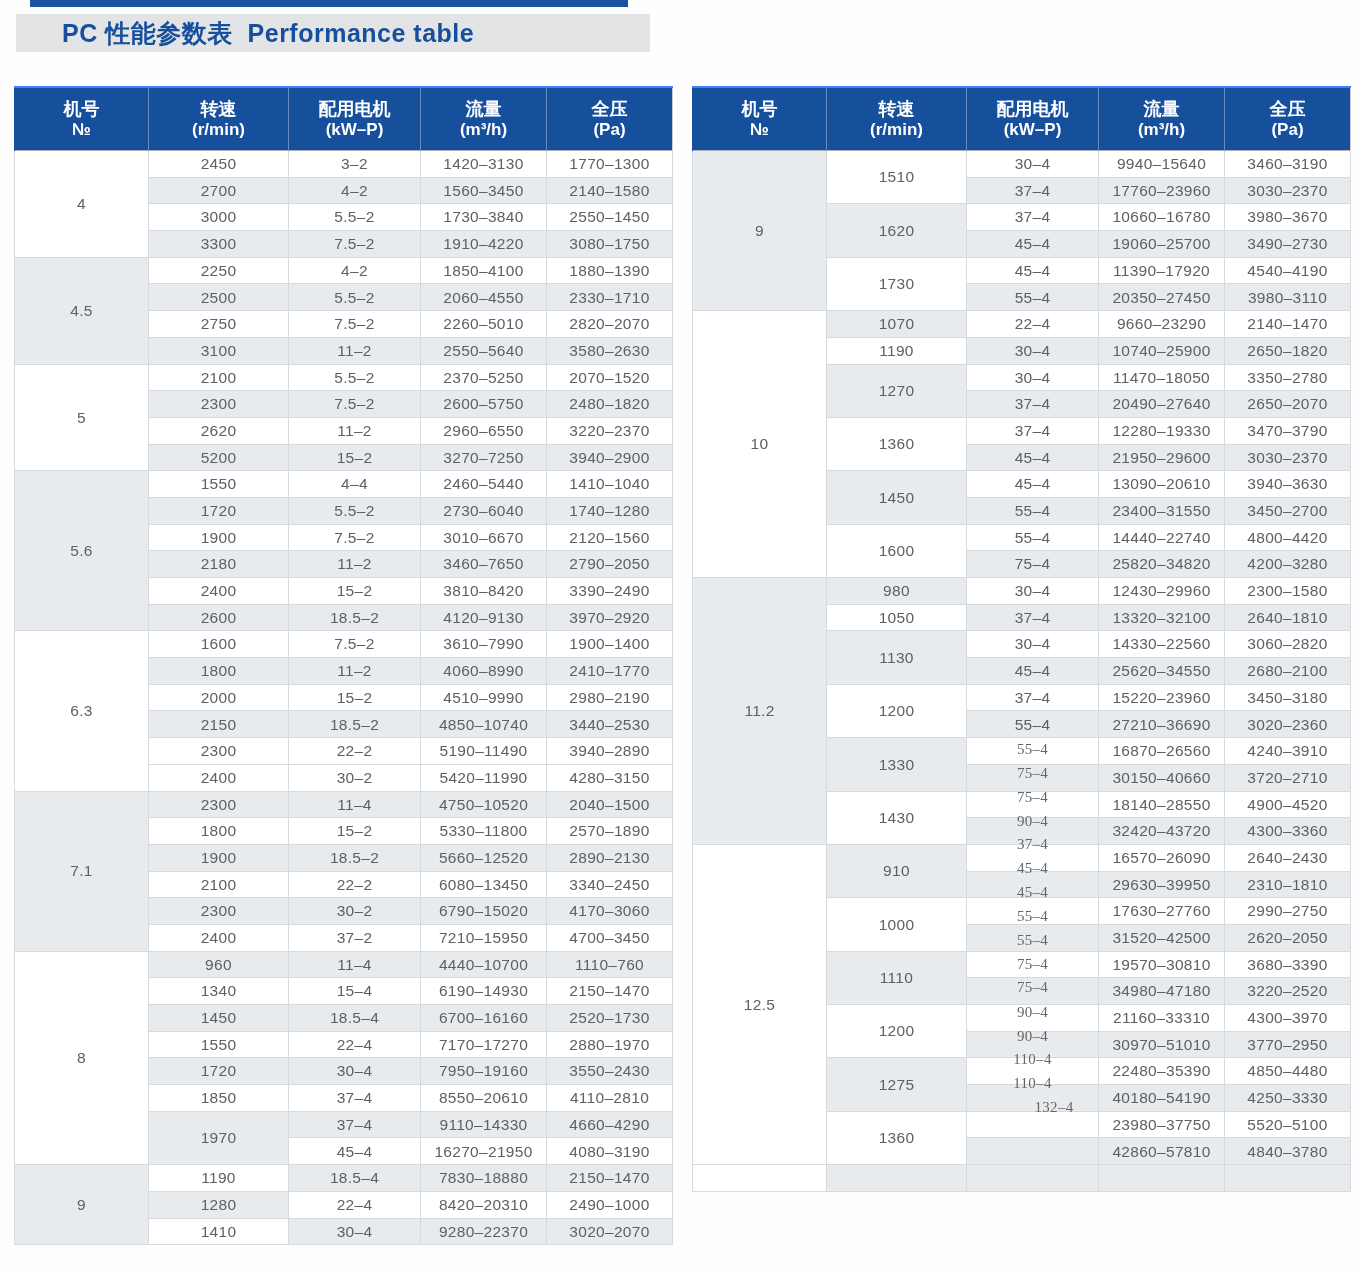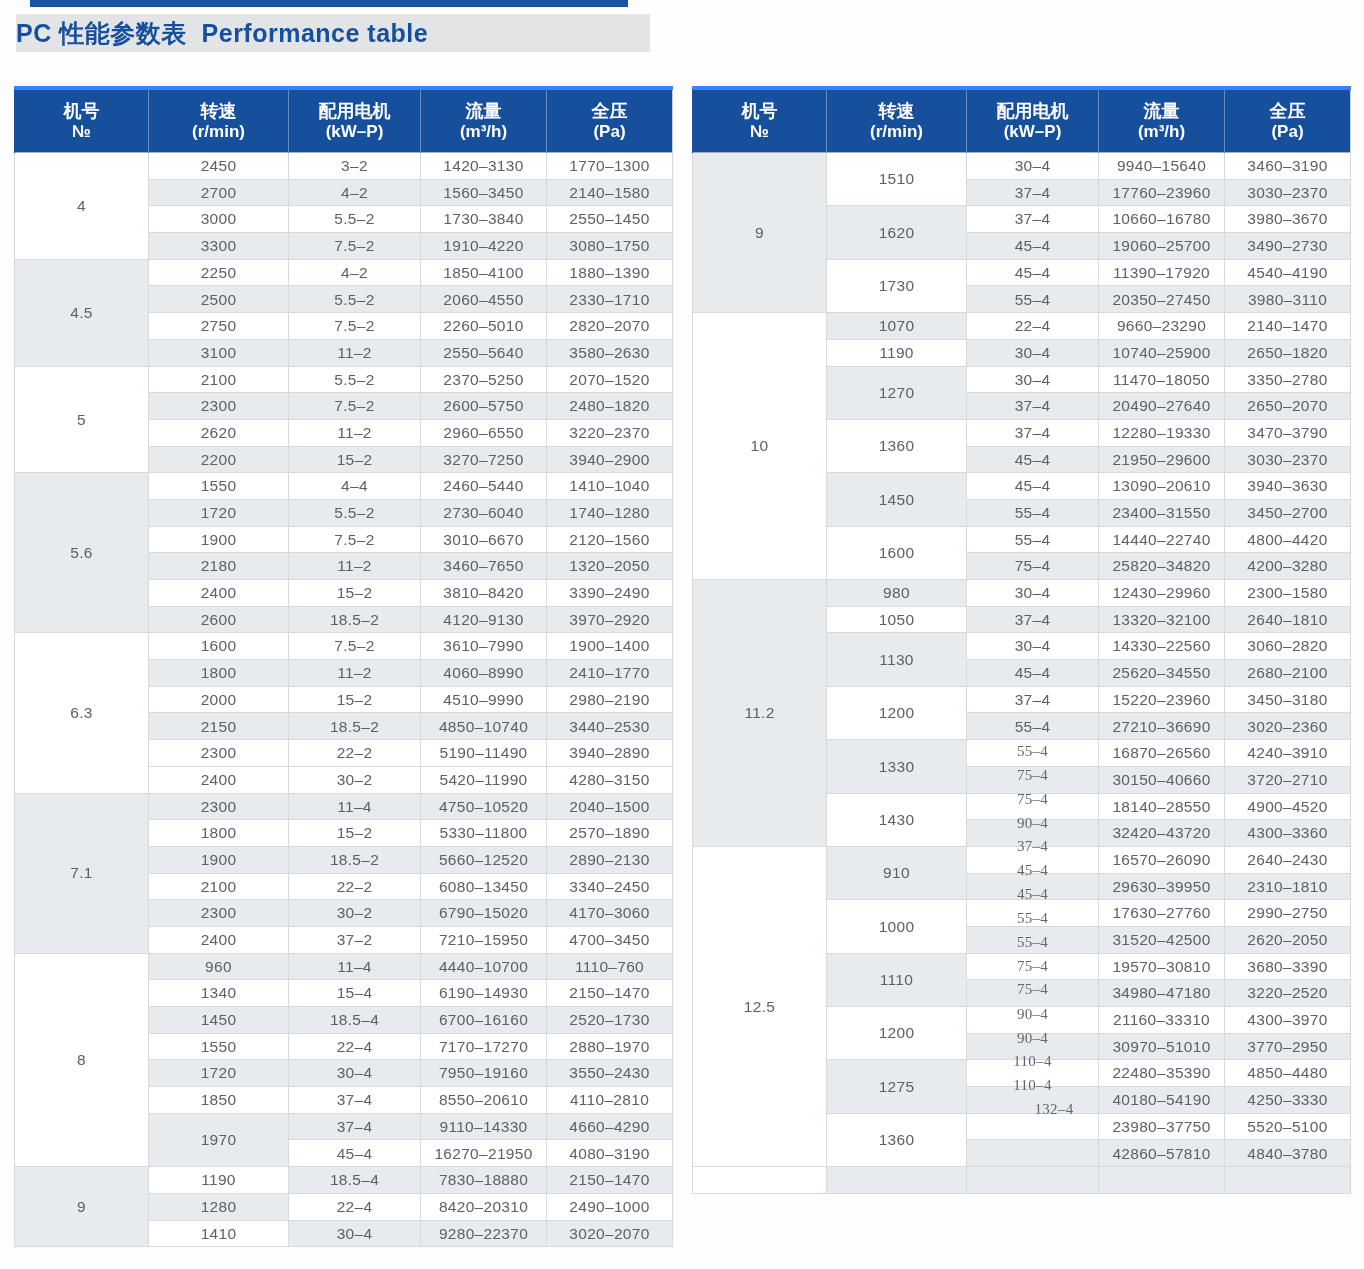--- a/index.html
+++ b/index.html
@@ -1,27 +1,27 @@
 <!DOCTYPE html>
 <html><head>
 <meta charset="utf-8">
 <style>
   html,body{margin:0;padding:0;background:#ffffff;}
   .page{position:relative;width:1364px;height:1269px;background:#fefefe;overflow:hidden;
         font-family:"Liberation Sans",sans-serif;}
   .top-strip{position:absolute;left:30px;top:0;width:598px;height:7px;background:#1c52a3;}
   .title-band{position:absolute;left:16px;top:14px;width:634px;height:38px;background:#e3e4e6;
               display:flex;align-items:center;}
-  .title{color:#164f9c;font-weight:bold;font-size:25px;letter-spacing:.5px;
+  .title{color:#164f9c;font-weight:bold;font-size:25px;padding-left:46px;letter-spacing:.5px;
          white-space:pre;}
   table.tbl{position:absolute;top:86px;width:658px;border-collapse:collapse;table-layout:fixed;
             border:1px solid #c6ccd1;border-top:none;}
   #tbl-left{left:14px;} #tbl-right{left:692px;}
   .tbl th{background:#164f9c;color:#ffffff;font-weight:bold;height:62px;padding:0;
-          border-left:1px solid rgba(255,255,255,.35);border-top:4px solid #3b82f6;vertical-align:middle;}
+          border-left:1px solid rgba(255,255,255,.35);border-top:2px solid #3b82f6;vertical-align:middle;}
   .tbl th:first-child{border-left:1px solid #164f9c;}
   .tbl th .h1{font-size:18px;line-height:21px;}
   .tbl th .h2{font-size:17px;line-height:20px;}
   .tbl td{height:25.7px;padding:0;text-align:center;vertical-align:middle;
           font-size:15.5px;letter-spacing:.3px;color:#5c6165;
           border:1px solid #d6dade;line-height:1;}
   td.bw{background:#ffffff;} td.bg{background:#e8ebee;}
   tr.gs > td{border-top:1px solid #a9b1b8;}
   td.sf{font-family:"Liberation Serif",serif;font-size:15px;color:#63676b;}
   .mlabel{position:relative;display:inline-block;}
@@ -130,21 +130,21 @@
           <td class="bg">2600–5750</td>
           <td class="bg">2480–1820</td>
         </tr>
         <tr>
           <td rowspan="1" class="bw">2620</td>
           <td class="bw"><span class="mlabel">11–2</span></td>
           <td class="bw">2960–6550</td>
           <td class="bw">3220–2370</td>
         </tr>
         <tr>
-          <td rowspan="1" class="bg">2200</td>
+          <td rowspan="1" class="bg">5200</td>
           <td class="bg"><span class="mlabel">15–2</span></td>
           <td class="bg">3270–7250</td>
           <td class="bg">3940–2900</td>
         </tr>
         <tr class="gs">
           <td rowspan="6" class="bg">5.6</td>
           <td rowspan="1" class="bw">1550</td>
           <td class="bw"><span class="mlabel">4–4</span></td>
           <td class="bw">2460–5440</td>
           <td class="bw">1410–1040</td>
@@ -158,21 +158,21 @@
         <tr>
           <td rowspan="1" class="bw">1900</td>
           <td class="bw"><span class="mlabel">7.5–2</span></td>
           <td class="bw">3010–6670</td>
           <td class="bw">2120–1560</td>
         </tr>
         <tr>
           <td rowspan="1" class="bg">2180</td>
           <td class="bg"><span class="mlabel">11–2</span></td>
           <td class="bg">3460–7650</td>
-          <td class="bg">1320–2050</td>
+          <td class="bg">2790–2050</td>
         </tr>
         <tr>
           <td rowspan="1" class="bw">2400</td>
           <td class="bw"><span class="mlabel">15–2</span></td>
           <td class="bw">3810–8420</td>
           <td class="bw">3390–2490</td>
         </tr>
         <tr>
           <td rowspan="1" class="bg">2600</td>
           <td class="bg"><span class="mlabel">18.5–2</span></td>

